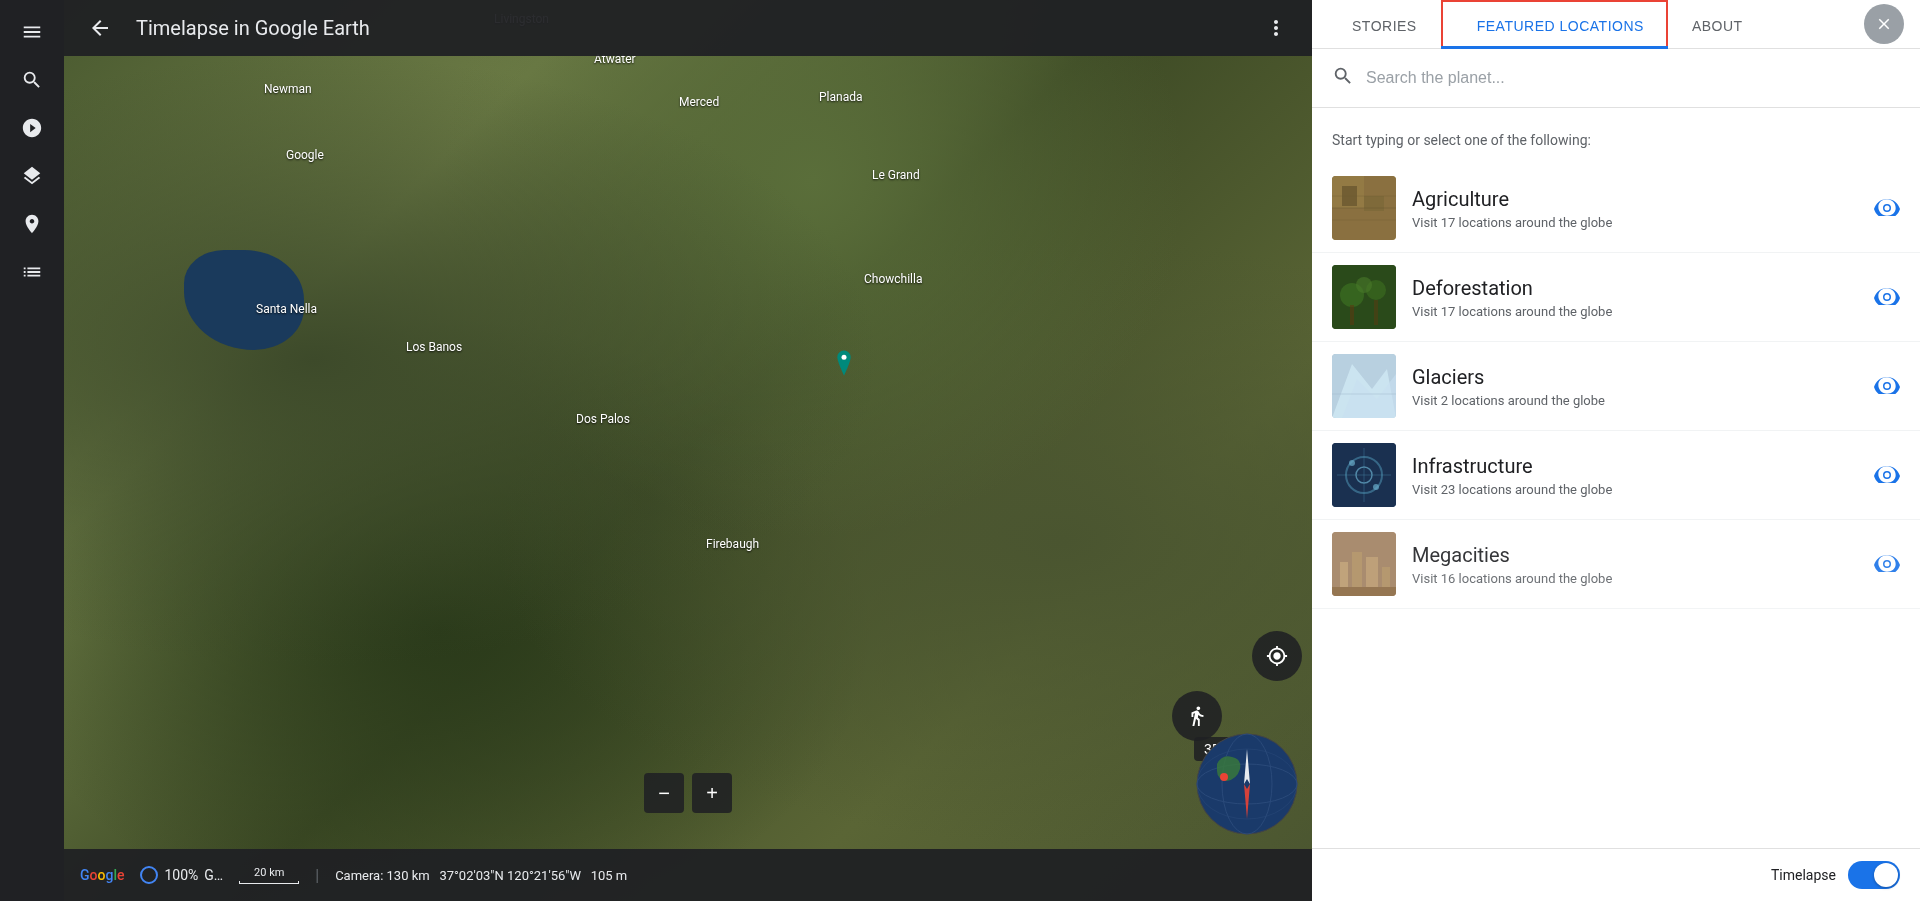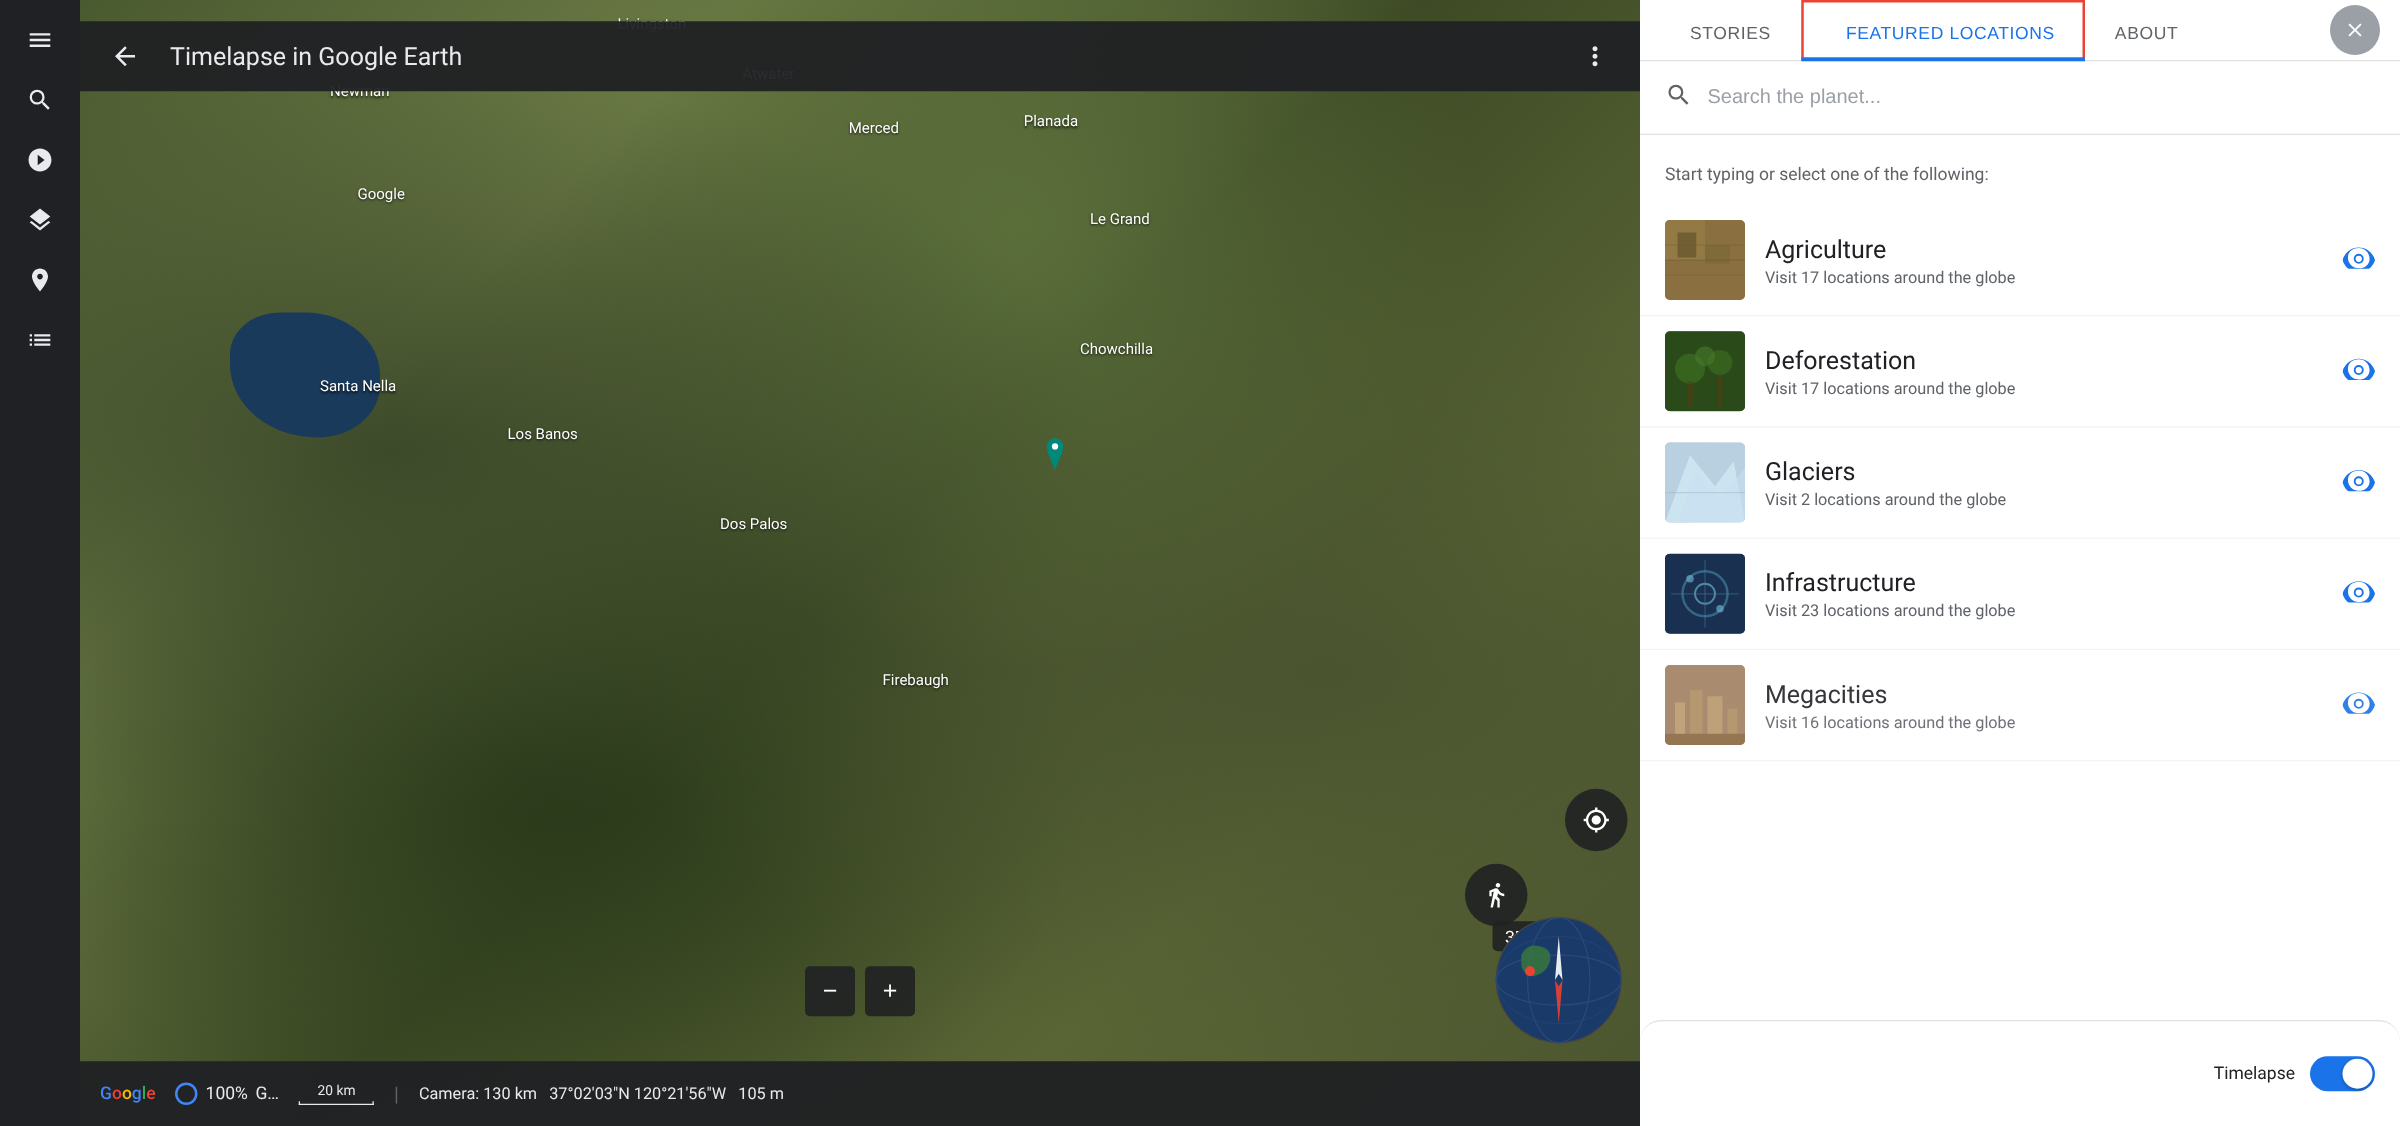--- a/index.html
+++ b/index.html
@@ -60,21 +60,21 @@
       height: 100px;
       background: #1a3a5c;
       border-radius: 40% 60% 50% 70%;
       top: 250px;
       left: 120px;
     }
 
     
     .map-topbar {
       position: absolute;
-      top: 17px;
+      top: 0;
       left: 0;
       right: 0;
       height: 56px;
       background: rgba(32,33,36,0.95);
       display: flex;
       align-items: center;
       padding: 0 16px;
       gap: 16px;
       z-index: 5;
       justify-content: center;
@@ -362,27 +362,26 @@
     }
     .thumb-infrastructure {
       background: linear-gradient(135deg, #1a3050 0%, #2a4060 50%, #1a4070 100%);
     }
     .thumb-megacities {
       background: linear-gradient(135deg, #a08060 0%, #b89070 50%, #c8a080 100%);
     }
 
     
     .timelapse-bar {
-      padding: 28px 20px;
+      padding: 12px 20px;
       border-top: 1px solid #e0e0e0;
       display: flex;
       align-items: center;
       justify-content: flex-end;
       gap: 12px;
-      border-radius: 17px;
     }
     .timelapse-label {
       font-size: 14px;
       color: #202124;
     }
     .toggle-switch {
       width: 52px;
       height: 28px;
       background: #1a73e8;
       border-radius: 14px;
@@ -445,21 +444,21 @@
 </div>
 
 <div class="map-area" data-name="map-area">
 
   <div class="map-bg" data-name="map-background">
 
     <div class="water-body" data-name="water-body"></div>
 
     <span class="map-label" style="top:12px;left:430px" data-name="map-label-livingston">Livingston</span>
     <span class="map-label" style="top:52px;left:530px" data-name="map-label-atwater">Atwater</span>
-    <span class="map-label" style="top:66px;left:200px" data-name="map-label-newman">Newman</span>
+    <span class="map-label" style="top:82px;left:200px" data-name="map-label-newman">Newman</span>
     <span class="map-label" style="top:95px;left:615px" data-name="map-label-merced">Merced</span>
     <span class="map-label" style="top:90px;left:755px" data-name="map-label-planada">Planada</span>
     <span class="map-label" style="top:148px;left:222px" data-name="map-label-gustine">Google</span>
     <span class="map-label" style="top:168px;left:808px" data-name="map-label-legrand">Le Grand</span>
     <span class="map-label" style="top:272px;left:800px" data-name="map-label-chowchilla">Chowchilla</span>
     <span class="map-label" style="top:302px;left:192px" data-name="map-label-santanella">Santa Nella</span>
     <span class="map-label" style="top:340px;left:342px" data-name="map-label-losbanos">Los Banos</span>
     <span class="map-label" style="top:412px;left:512px" data-name="map-label-dospalos">Dos Palos</span>
     <span class="map-label" style="top:537px;left:642px" data-name="map-label-firebaugh">Firebaugh</span>
 

